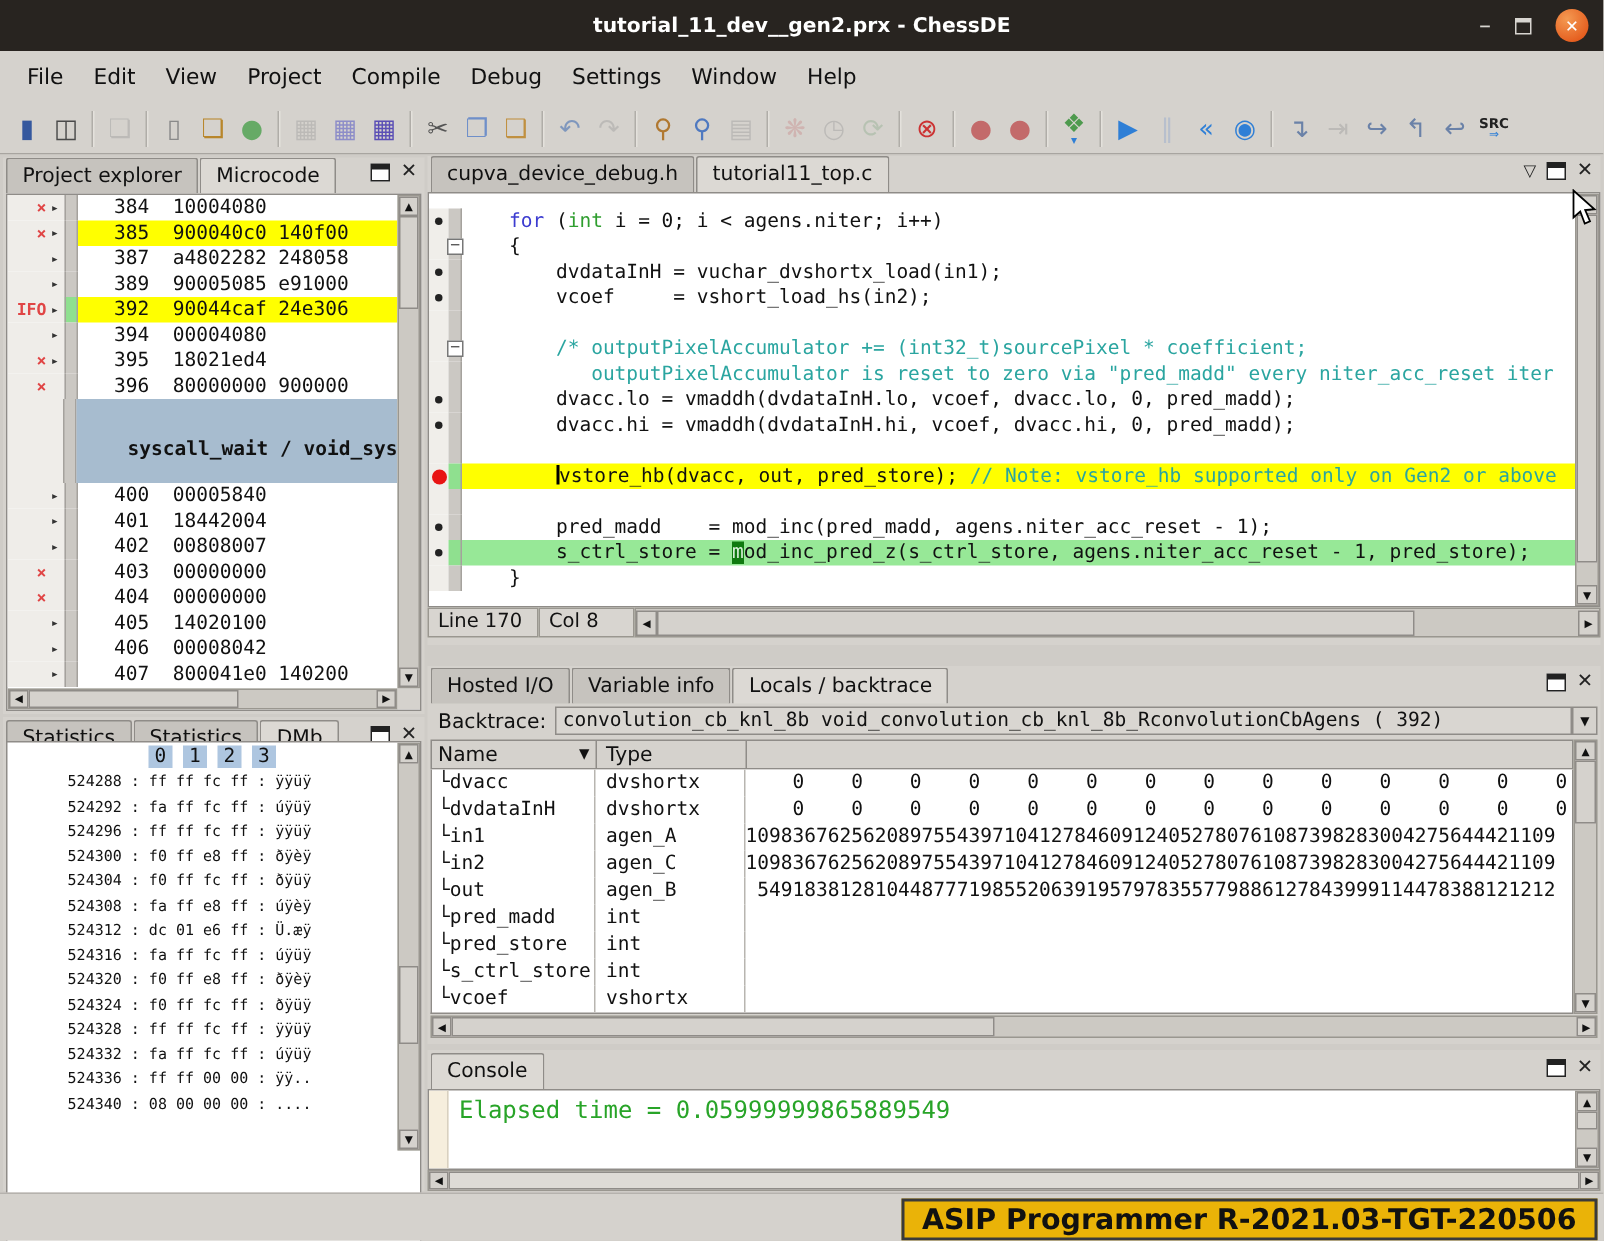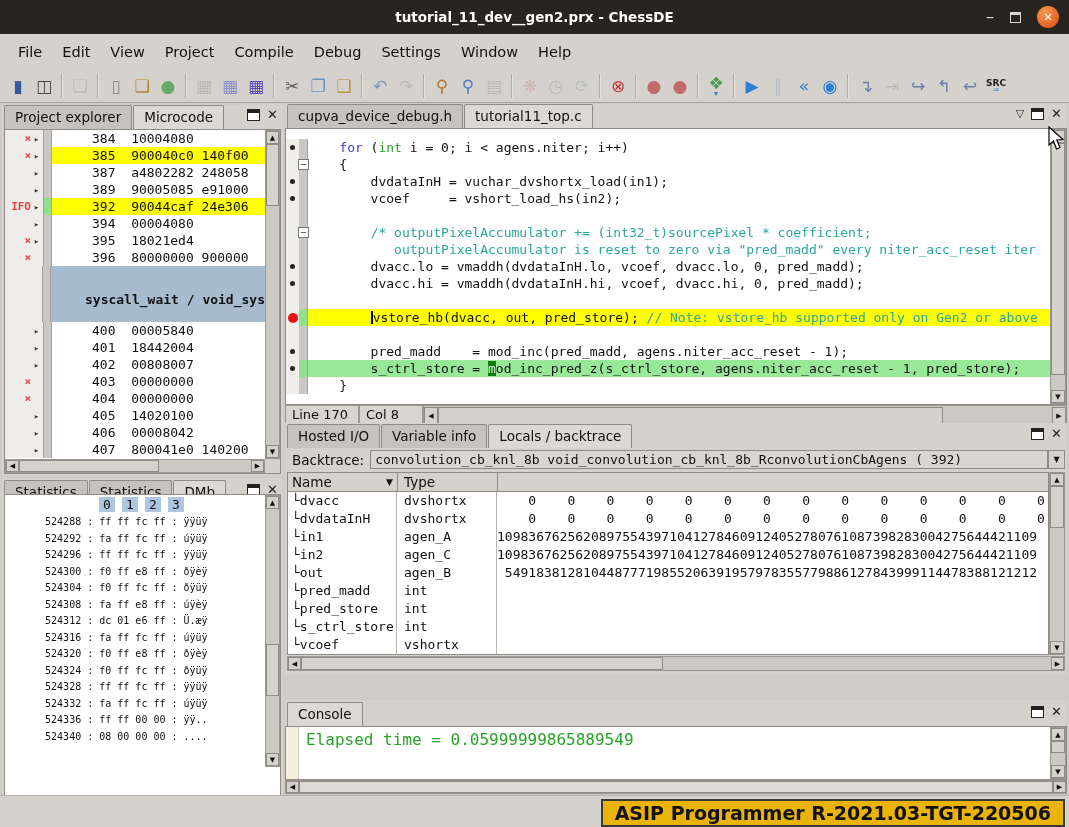--- a/index.html
+++ b/index.html
@@ -59,21 +59,21 @@
   .sb-thumb.lite { background:#dedbd6; }
   
   .mc-row { display:flex; height:17px; font-size:13px; }
   .mc-markers { width:38px; background:#efede9; display:flex; align-items:center;
     justify-content:flex-end; padding-right:1px; }
   .mk-slot1 { min-width:22px; text-align:right; color:#e04545; font-weight:bold; font-size:11px;
     font-family:"DejaVu Sans Mono", monospace; }
   .mk-slot2 { width:11px; text-align:center; color:#333; font-size:9px; }
   .mc-strip { width:9px; background:#cbc8c3; border-left:1px solid #a5a29d; border-right:1px solid #a5a29d; }
   .mc-strip.green { background:#8fe08f; }
-  .mc-text { flex:1; padding-left:40px; white-space:pre; display:flex; align-items:center; }
+  .mc-text { flex:1; padding-left:24px; white-space:pre; display:flex; align-items:center; }
   .mc-text.hly { background:#ffff00; }
   .mc-banner-text { flex:1; background:#a7bccf; font-weight:bold; display:flex;
     align-items:flex-end; padding:16px 0 15px 34px; white-space:pre; }
   .mc-banner { height:56px; }
   
   .dump-row { white-space:pre; font-size:10px; height:16.5px; line-height:16.5px;margin-left:22px; }
   .dump-head { height:17px; margin-top:2px; white-space:pre; font-size:13px; }
   .chip { display:inline-block; width:16px; text-align:center; background:#aec6e0; margin-right:7px; }
   
   .code-line { display:flex; height:17px; }
@@ -612,21 +612,21 @@
       <span class="ed-cell" style="width:74px;">Line 170</span>
       <span class="ed-cell" style="width:64px;">Col 8</span>
       <div class="sbh" style="position:relative;flex:1;height:20px;border-top:1px solid #9a9790;">
         <span class="sb-btn" style="left:0;top:1px;width:14px;height:17px;">◀</span>
         <span class="sb-thumb" style="left:14px;top:1px;width:505px;height:17px;"></span>
         <span class="sb-btn" style="right:0;top:1px;width:14px;height:17px;">▶</span>
       </div>
     </div>
   </div>
 
-  <div class="panel" style="left:285px;top:320px;width:782px;height:252px;">
+  <div class="panel" style="left:285px;top:341px;width:782px;height:252px;">
     <div class="tabrow" id="ins-tabs" style="height:25px;">
       <div class="tab">Hosted I/O</div>
         <div class="tab">Variable info</div>
         <div class="tab active">Locals / backtrace</div>
         <div class="corner" style="top:5px;">
         <span class="cmax"></span>
         <span class="cclose">✕</span>
       </div>
     </div>
     <div class="bt-row" style="left:2px;top:26px;width:778px;height:21px;">

